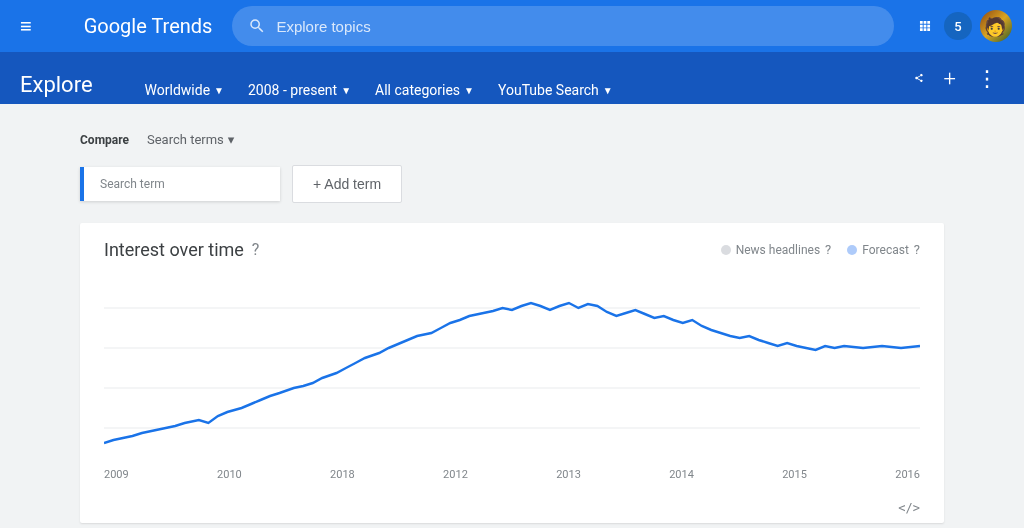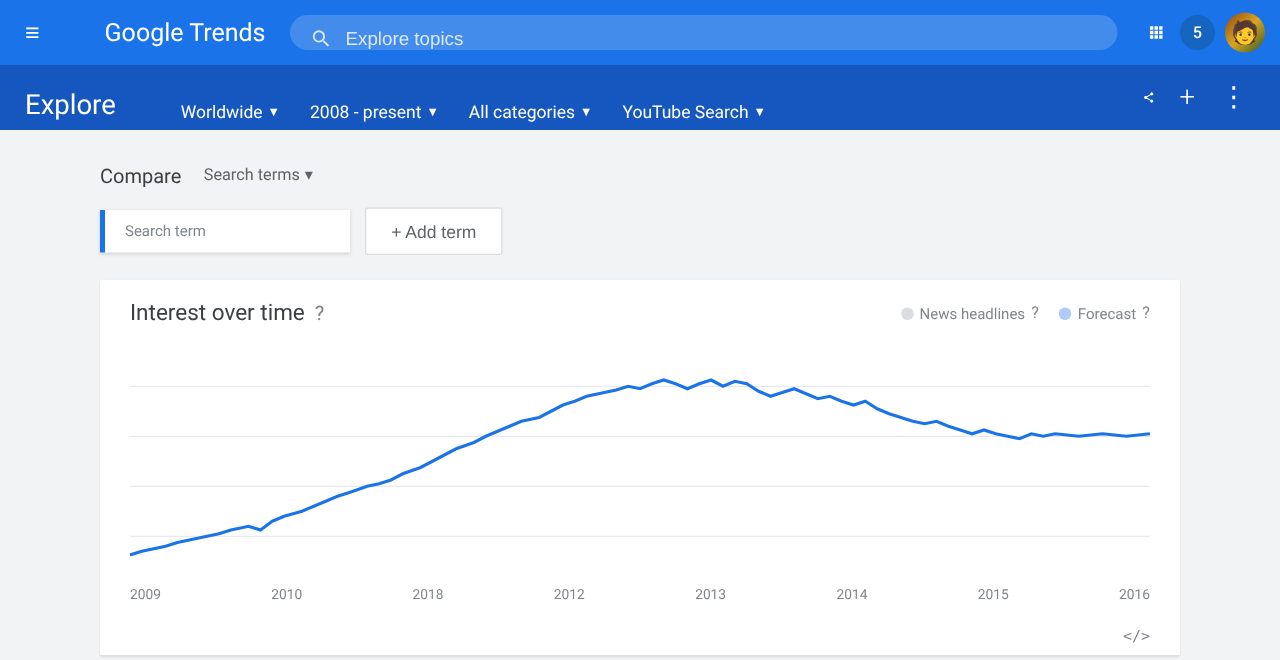--- a/index.html
+++ b/index.html
@@ -29,23 +29,23 @@
       color: white;
       font-size: 20px;
       font-weight: 400;
       white-space: nowrap;
       margin-left: 32px;
     }
     .search-bar {
       flex: 1;
       background: rgba(255,255,255,0.18);
       border-radius: 24px;
-      height: 28px;
-      display: flex;
-      align-items: flex-end;
+      height: 40px;
+      display: flex;
+      align-items: center;
       padding: 0 16px;
       gap: 10px;
       margin: 0 8px;
     }
     .search-bar input {
       background: transparent;
       border: none;
       outline: none;
       color: white;
       font-size: 15px;
@@ -136,22 +136,22 @@
     .compare-section {
       margin-bottom: 20px;
     }
     .compare-header {
       display: flex;
       align-items: center;
       gap: 10px;
       margin-bottom: 14px;
     }
     .compare-title {
-      font-size: 16px;
-      font-weight: 400;
+      font-size: 12px;
+      font-weight: 700;
       color: #3c4043;
     }
     .search-terms-dropdown {
       display: flex;
       align-items: center;
       gap: 4px;
       font-size: 13px;
       color: #5f6368;
       cursor: pointer;
       padding: 4px 8px;

